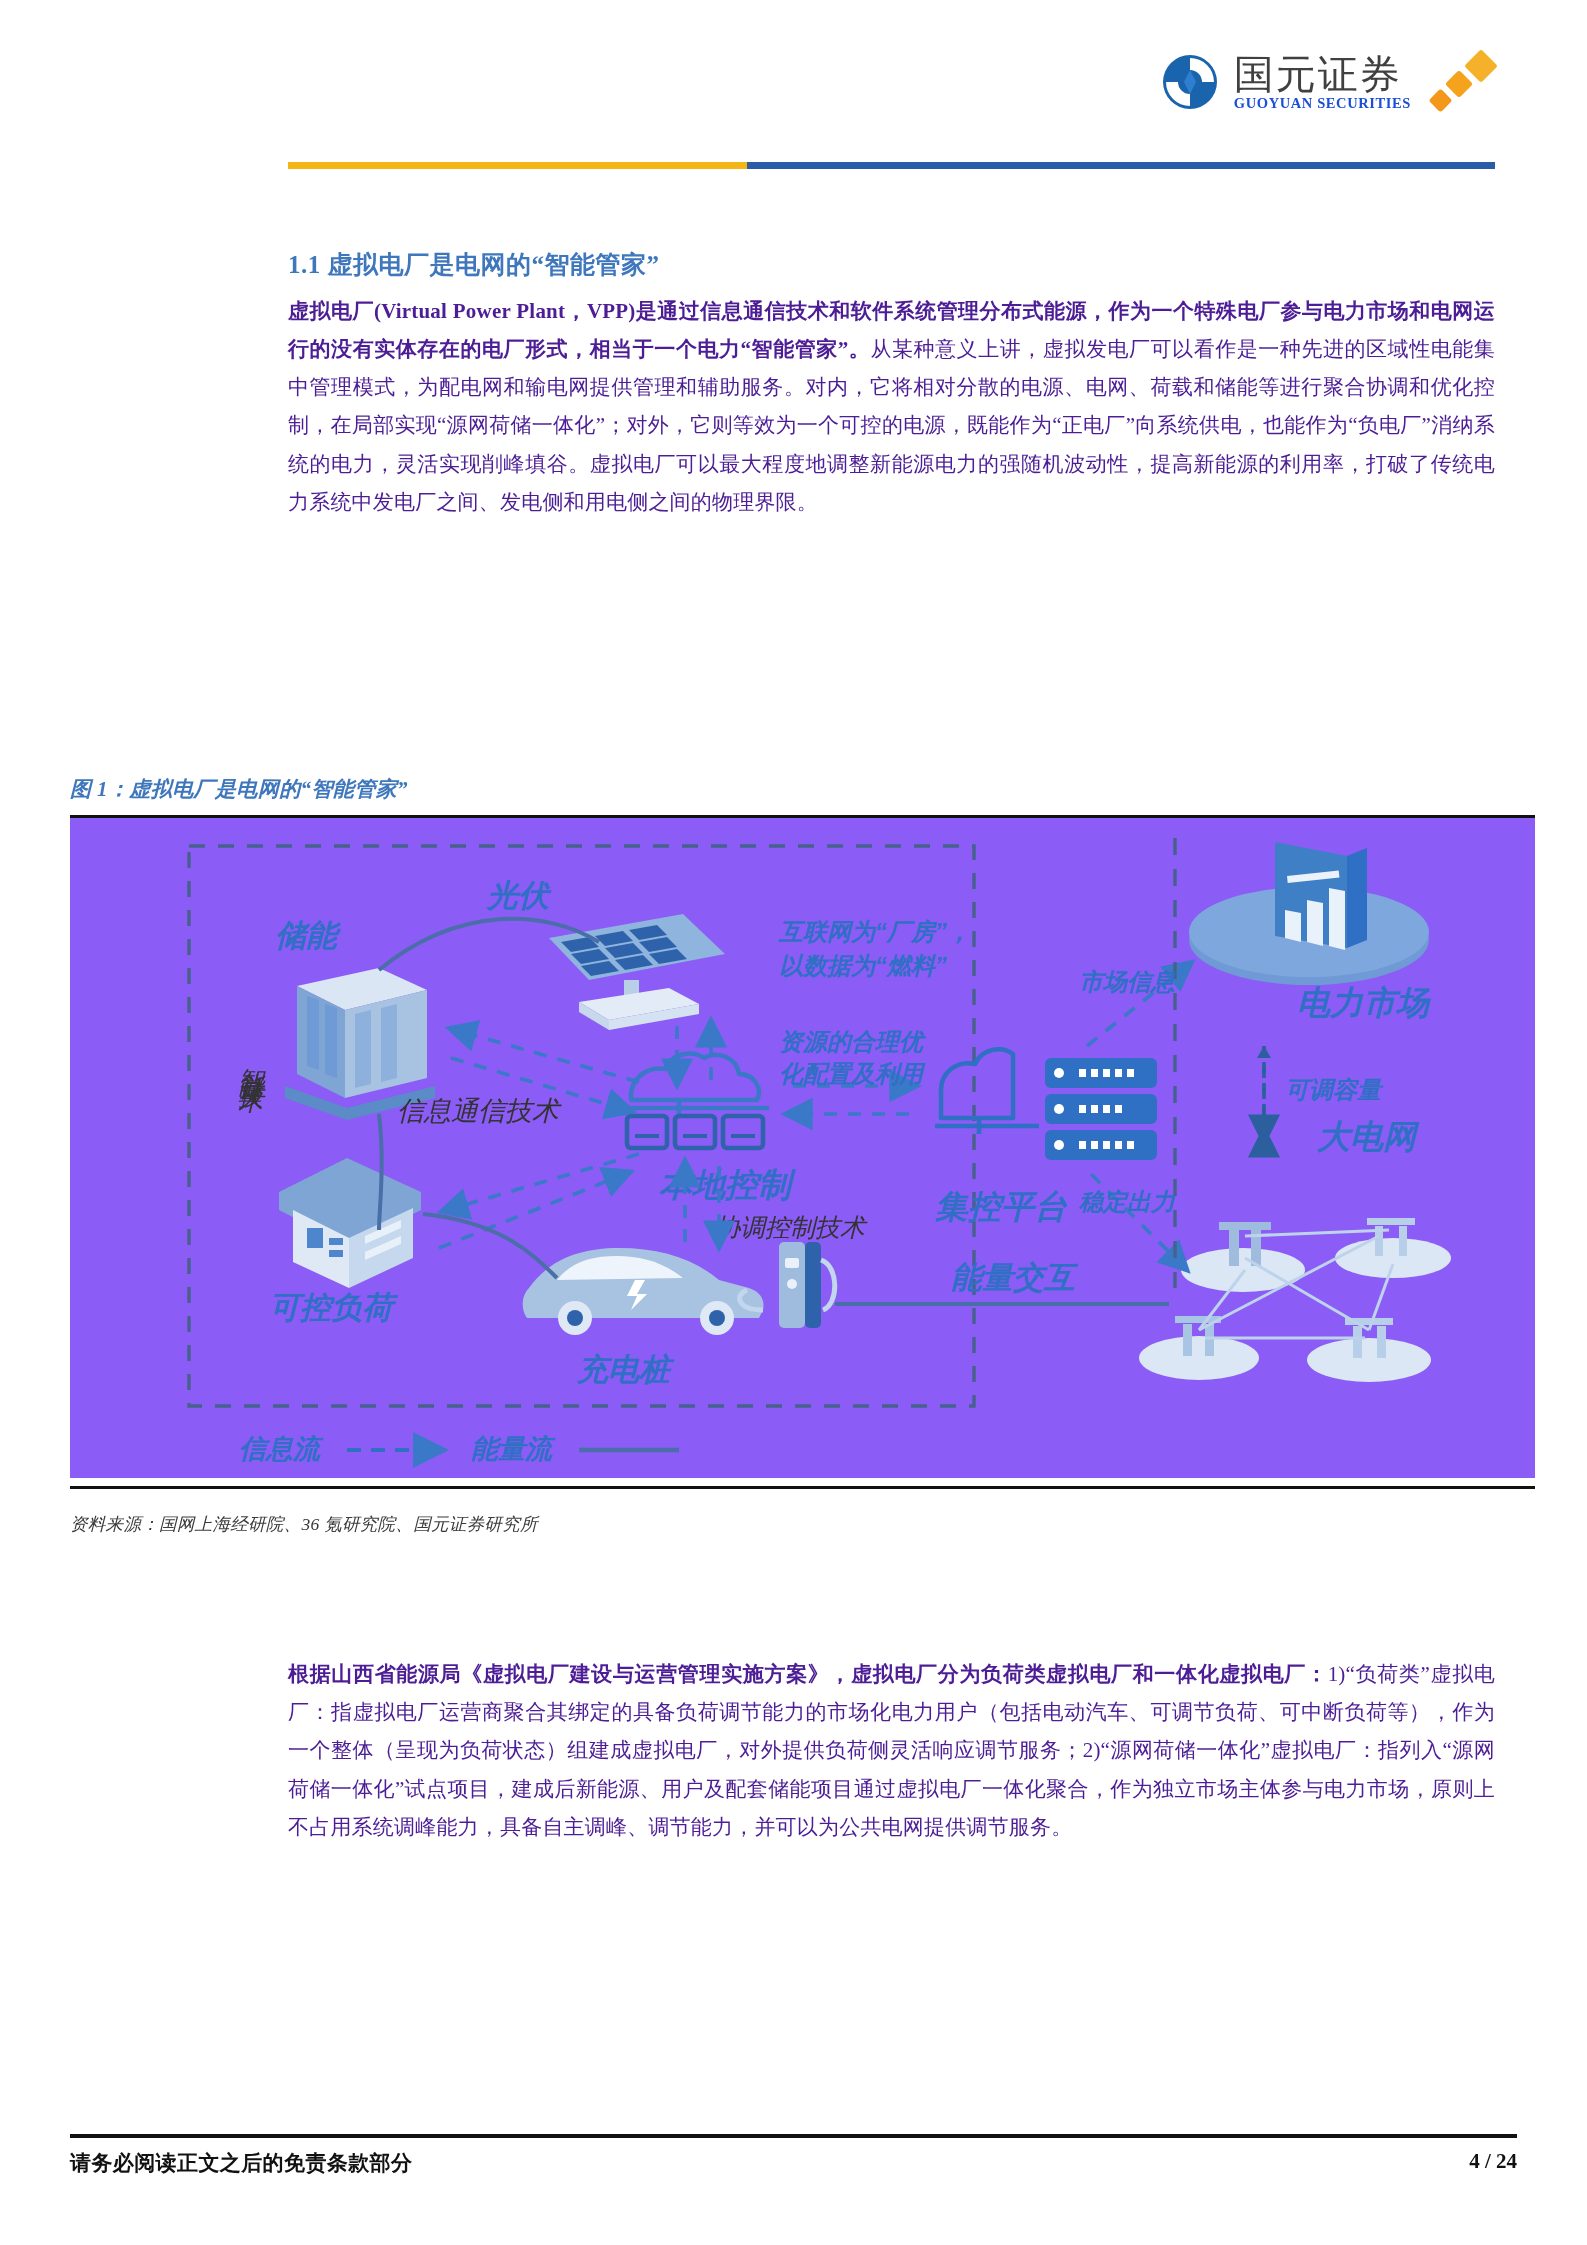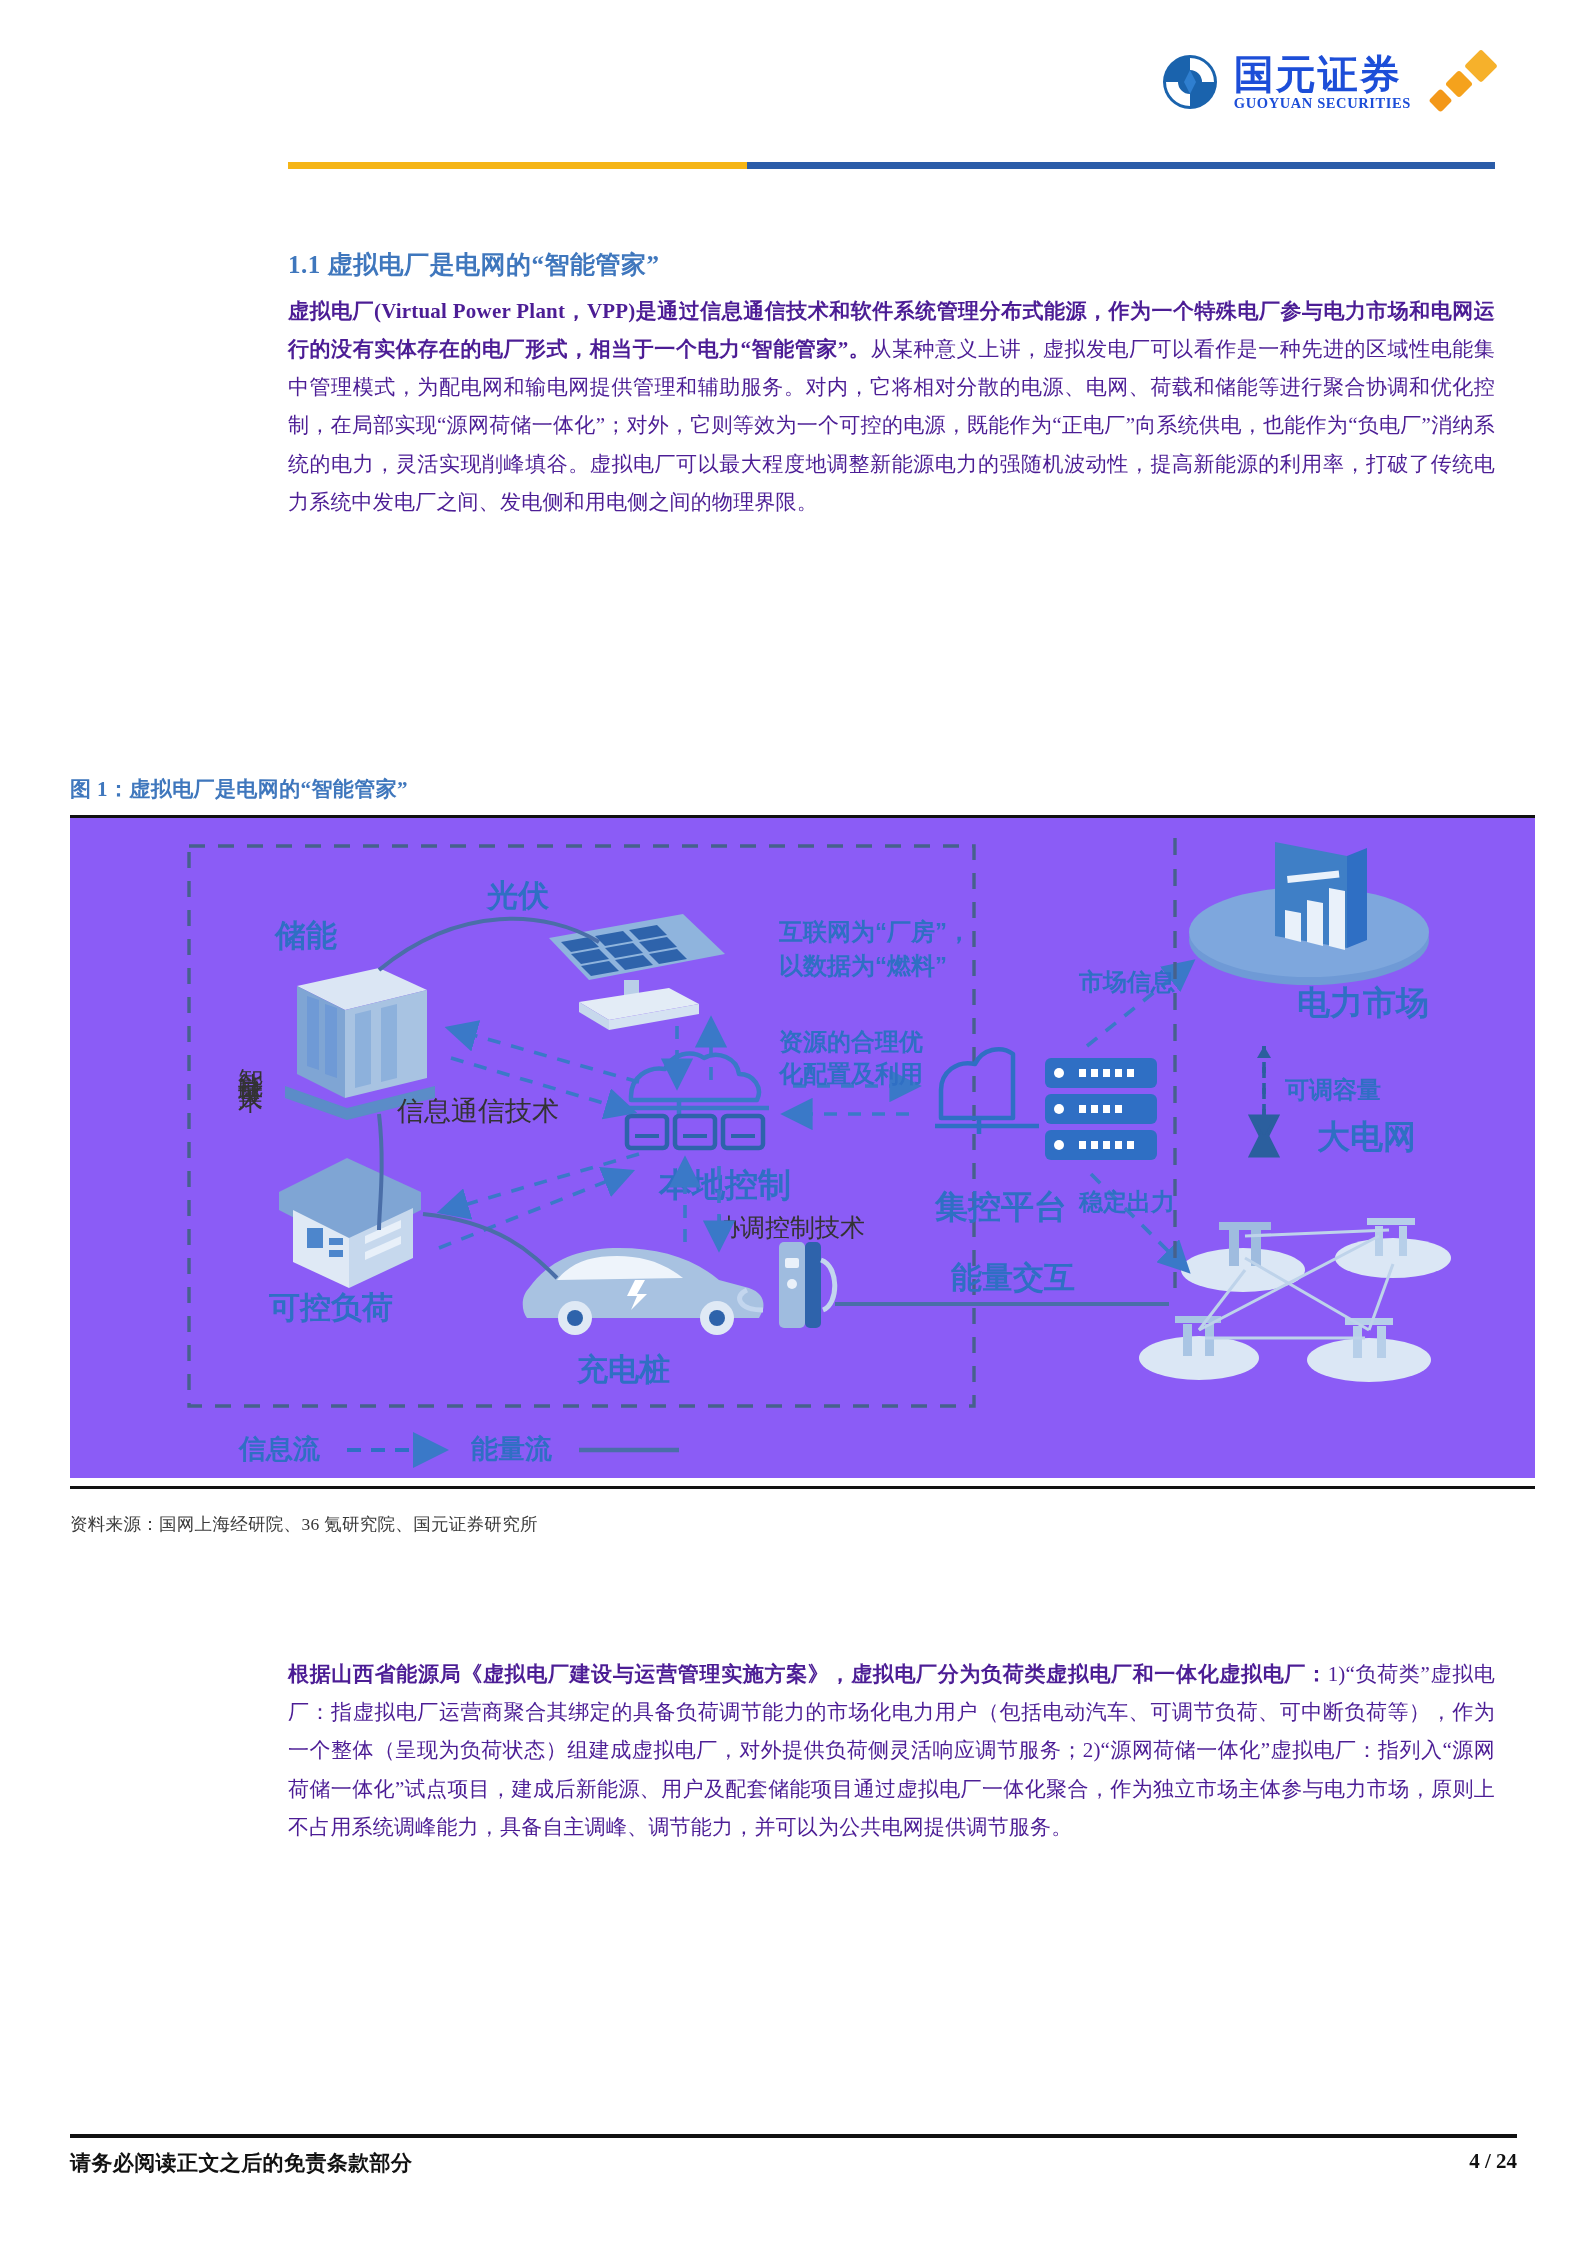--- a/index.html
+++ b/index.html
@@ -25,24 +25,24 @@
     right: 92px;
     top: 52px;
     display: flex;
     align-items: center;
     gap: 14px;
   }
   .logo-mark { width: 60px; height: 60px; display: block; }
   .logo-text { display: flex; flex-direction: column; justify-content: center; }
   .logo-cn {
     font-family: "Liberation Sans", sans-serif;
-    font-weight: 700;
+    font-weight: 400;
     font-size: 40px;
     letter-spacing: 2px;
-    color: #1d4ed8;
+    color: #404040;
     line-height: 1.05;
   }
   .logo-en {
     font-family: Liberation Serif, serif;
     font-weight: 700;
     font-size: 14.5px;
     letter-spacing: 0.6px;
     color: #1d4ed8;
     margin-top: 0;
   }
@@ -103,20 +103,21 @@
     color: #4c1d95;
   }
   p.body-text b { font-weight: 700; }
 
   
   .figure-block {
     position: absolute;
     left: 70px;
     right: 52px;
     top: 775px;
+    font-style: italic;
   }
   .fig-caption {
     font-family: "Liberation Serif", serif;
     font-weight: 700;
     font-size: 21px;
     color: #3f77bd;
     letter-spacing: 0.4px;
     margin-bottom: 12px;
   }
   .fig-rule-top { height: 3px; background: #111; }

